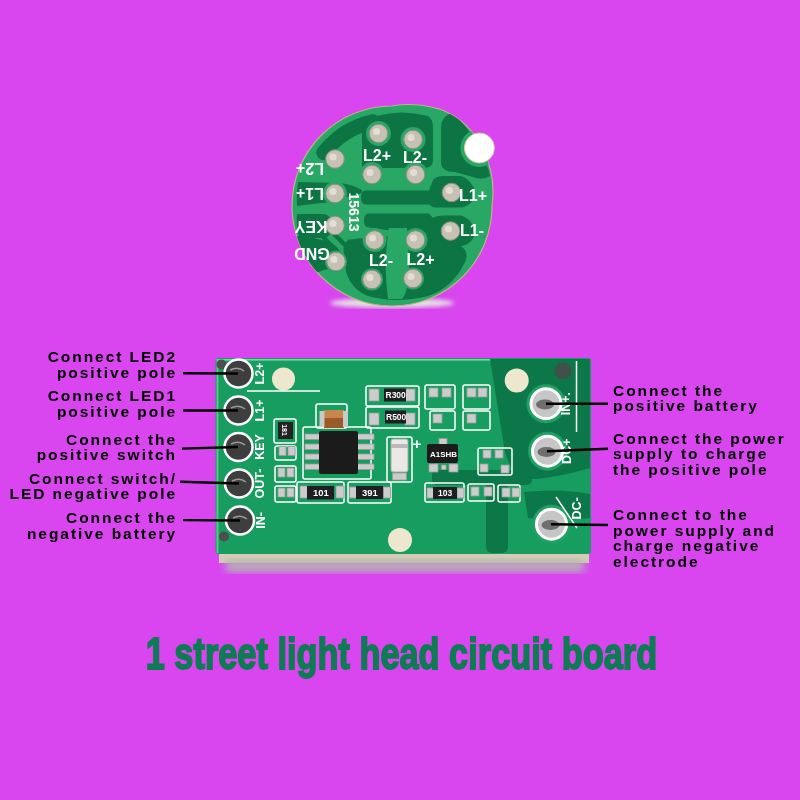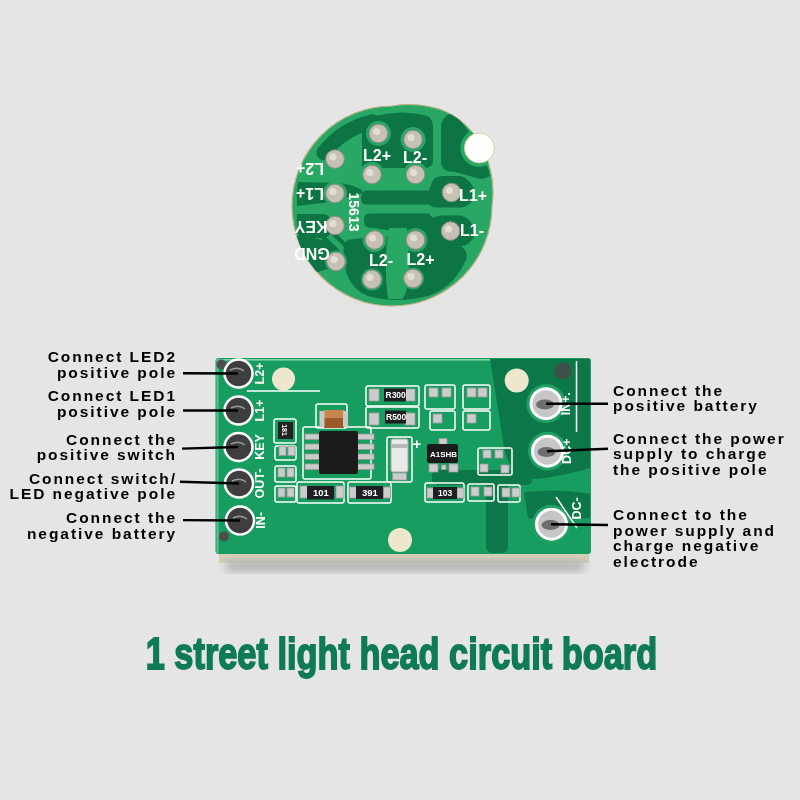--- a/index.html
+++ b/index.html
@@ -1,16 +1,16 @@
 <!DOCTYPE html>
 <html><head>
 <meta charset="utf-8">
 <style>
   html,body{margin:0;padding:0;background:#ffffff;}
-  #stage{position:relative;width:800px;height:800px;background:#e5e5e5;overflow:hidden;}
+  #stage{position:relative;width:800px;height:800px;background:#d946ef;overflow:hidden;}
   svg text{font-family:"Liberation Sans",sans-serif;}
 </style>
 </head>
 <body>
 <div id="stage">
 <svg width="800" height="800" viewBox="0 0 800 800" xmlns="http://www.w3.org/2000/svg">
   <defs>
     <filter id="blur2">
           <feGaussianBlur stdDeviation="2"></feGaussianBlur>
         </filter>

